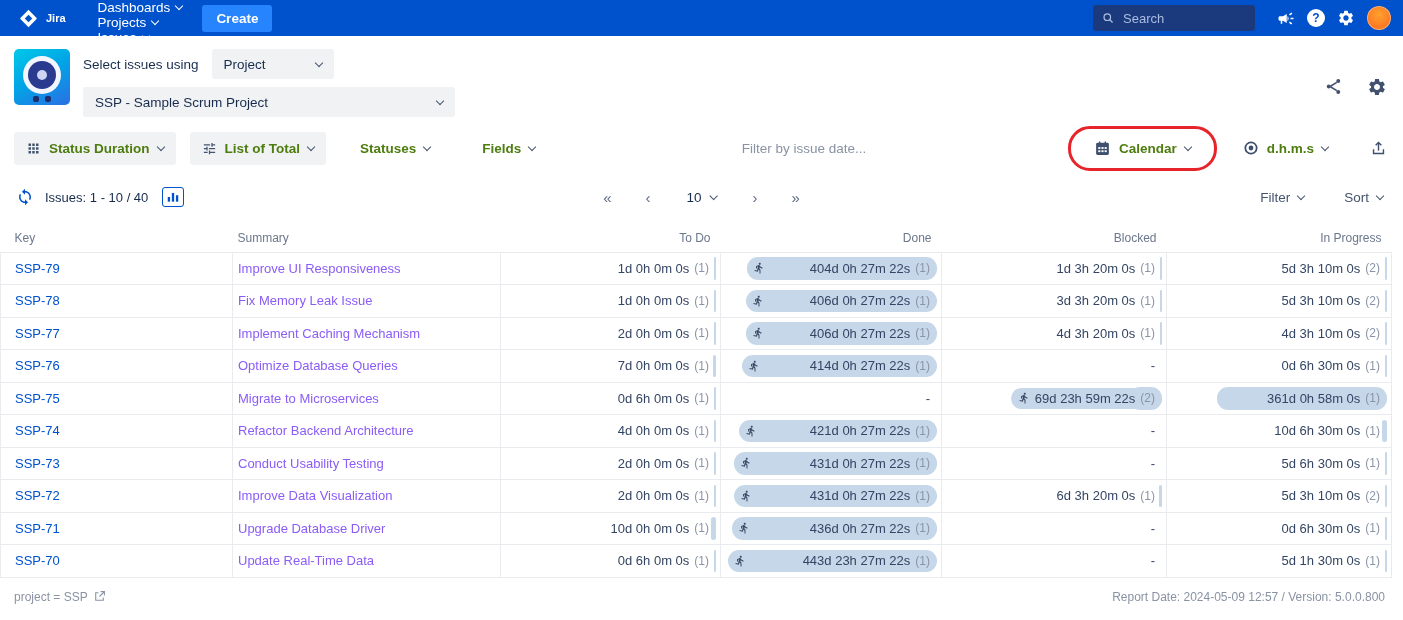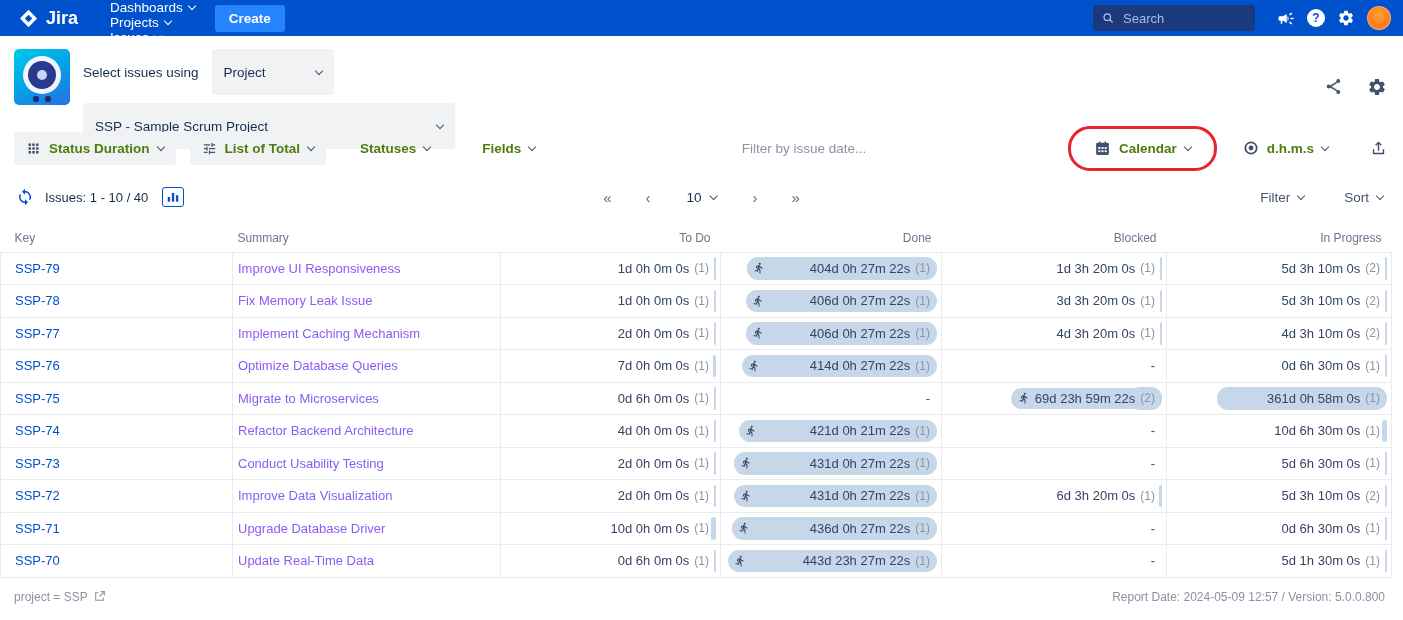--- a/index.html
+++ b/index.html
@@ -7,21 +7,21 @@
     --annotation:#E8242B; --avatar:#FF7A22; --link:#0052CC;
   }
   *{box-sizing:border-box;}
   html,body{margin:0;padding:0;}
   body{width:1403px;height:620px;overflow:hidden;background:#fff;
        font-family:"Liberation Sans",sans-serif;color:#172B4D;}
 
   
   .topnav{height:36px;background:var(--navbar);display:flex;align-items:center;
           padding:0 12px 0 10px;color:#fff;}
-  .brand{display:flex;align-items:center;gap:7px;font-size:18px;font-weight:700;
+  .brand{display:flex;align-items:center;gap:7px;font-size:11px;font-weight:700;
          padding:0 8px;margin-right:14px;}
   .nav-items{display:flex;height:36px;flex-direction:column;}
   .nav-item{display:flex;align-items:center;gap:6px;padding:0 10px;height:36px;
             background:none;border:none;color:#fff;font-family:inherit;
             font-size:13.5px;font-weight:500;cursor:pointer;}
   .chev{width:6px;height:6px;border-right:1.8px solid currentColor;
         border-bottom:1.8px solid currentColor;transform:rotate(45deg);
         margin-top:-3px;display:inline-block;flex:none;}
   .create-btn{margin-left:10px;background:var(--create);color:#fff;border:none;
               border-radius:3px;padding:6px 14px;font-family:inherit;
@@ -49,21 +49,21 @@
                   display:flex;align-items:center;justify-content:center;margin-top:-4px;}
   .app-icon .disc{width:28px;height:28px;border-radius:50%;background:#2A3A8F;
                   display:flex;align-items:center;justify-content:center;}
   .app-icon .dot{width:10px;height:10px;border-radius:50%;background:#CDD3F5;}
   .app-icon .foot{position:absolute;bottom:3px;width:6px;height:6px;border-radius:2px;background:#1D2D6B;}
   .app-icon .f1{left:19px;} .app-icon .f2{left:31px;}
   .hdr-fields{display:flex;flex-direction:column;gap:8px;}
   .hdr-row{display:flex;align-items:center;gap:13px;}
   .hdr-label{font-size:13.5px;color:#172B4D;}
   .select{display:flex;align-items:center;justify-content:space-between;gap:19px;
-          background:#F1F2F4;border:none;border-radius:3px;height:46px;
+          background:#F1F2F4;border:none;border-radius:3px;height:30px;
           padding:0 12px;font-family:inherit;font-size:13.5px;color:#172B4D;cursor:pointer;}
   .select .chev{border-color:#44546F;}
   .select.sm{min-width:122px;}
   .select.lg{min-width:372px;}
   .hdr-actions{margin-left:auto;display:flex;gap:20px;padding-top:26px;align-items:flex-start;}
   .icon-btn{background:none;border:none;cursor:pointer;padding:2px;display:flex;align-items:center;}
 
   
   .toolbar{display:flex;align-items:center;padding:0 14px;height:40px;gap:14px;}
   .tb-btn{display:flex;align-items:center;gap:8px;background:#F1F2F4;border:none;
@@ -476,21 +476,21 @@
         <td class="c-sum">Refactor Backend Architecture</td>
         <td class="c-dur"><span class="bar" style="width:2px"></span><span class="val">
             <span>4d 0h 0m 0s</span>
             <span class="cnt">(1)</span>
           </span></td>
         <td class="c-dur"><span class="bar with-icon" style="width:198px">
             <svg class="runner" viewBox="0 0 24 24" width="12" height="12" style="flex:none">
               <path fill="#3B4A66" d="M13.49 5.48c1.1 0 2-.9 2-2s-.9-2-2-2-2 .9-2 2 .9 2 2 2zm-3.6 13.9l1-4.4 2.1 2v6h2v-7.5l-2.1-2 .6-3c1.3 1.5 3.3 2.5 5.5 2.5v-2c-1.9 0-3.5-1-4.3-2.4l-1-1.6c-.4-.6-1-1-1.7-1-.3 0-.5.1-.8.1l-5.2 2.2v4.7h2v-3.4l1.8-.7-1.6 8.1-4.9-1-.4 2 7 1.4z"></path>
             </svg>
           </span><span class="val">
-            <span>421d 0h 21m 22s</span>
+            <span>421d 0h 27m 22s</span>
             <span class="cnt">(1)</span>
           </span></td>
         <td class="c-dur"><span class="val">
             <span class="dash">-</span>
           </span></td>
         <td class="c-dur"><span class="bar" style="width:5px"></span><span class="val">
             <span>10d 6h 30m 0s</span>
             <span class="cnt">(1)</span>
           </span></td>
       </tr>

